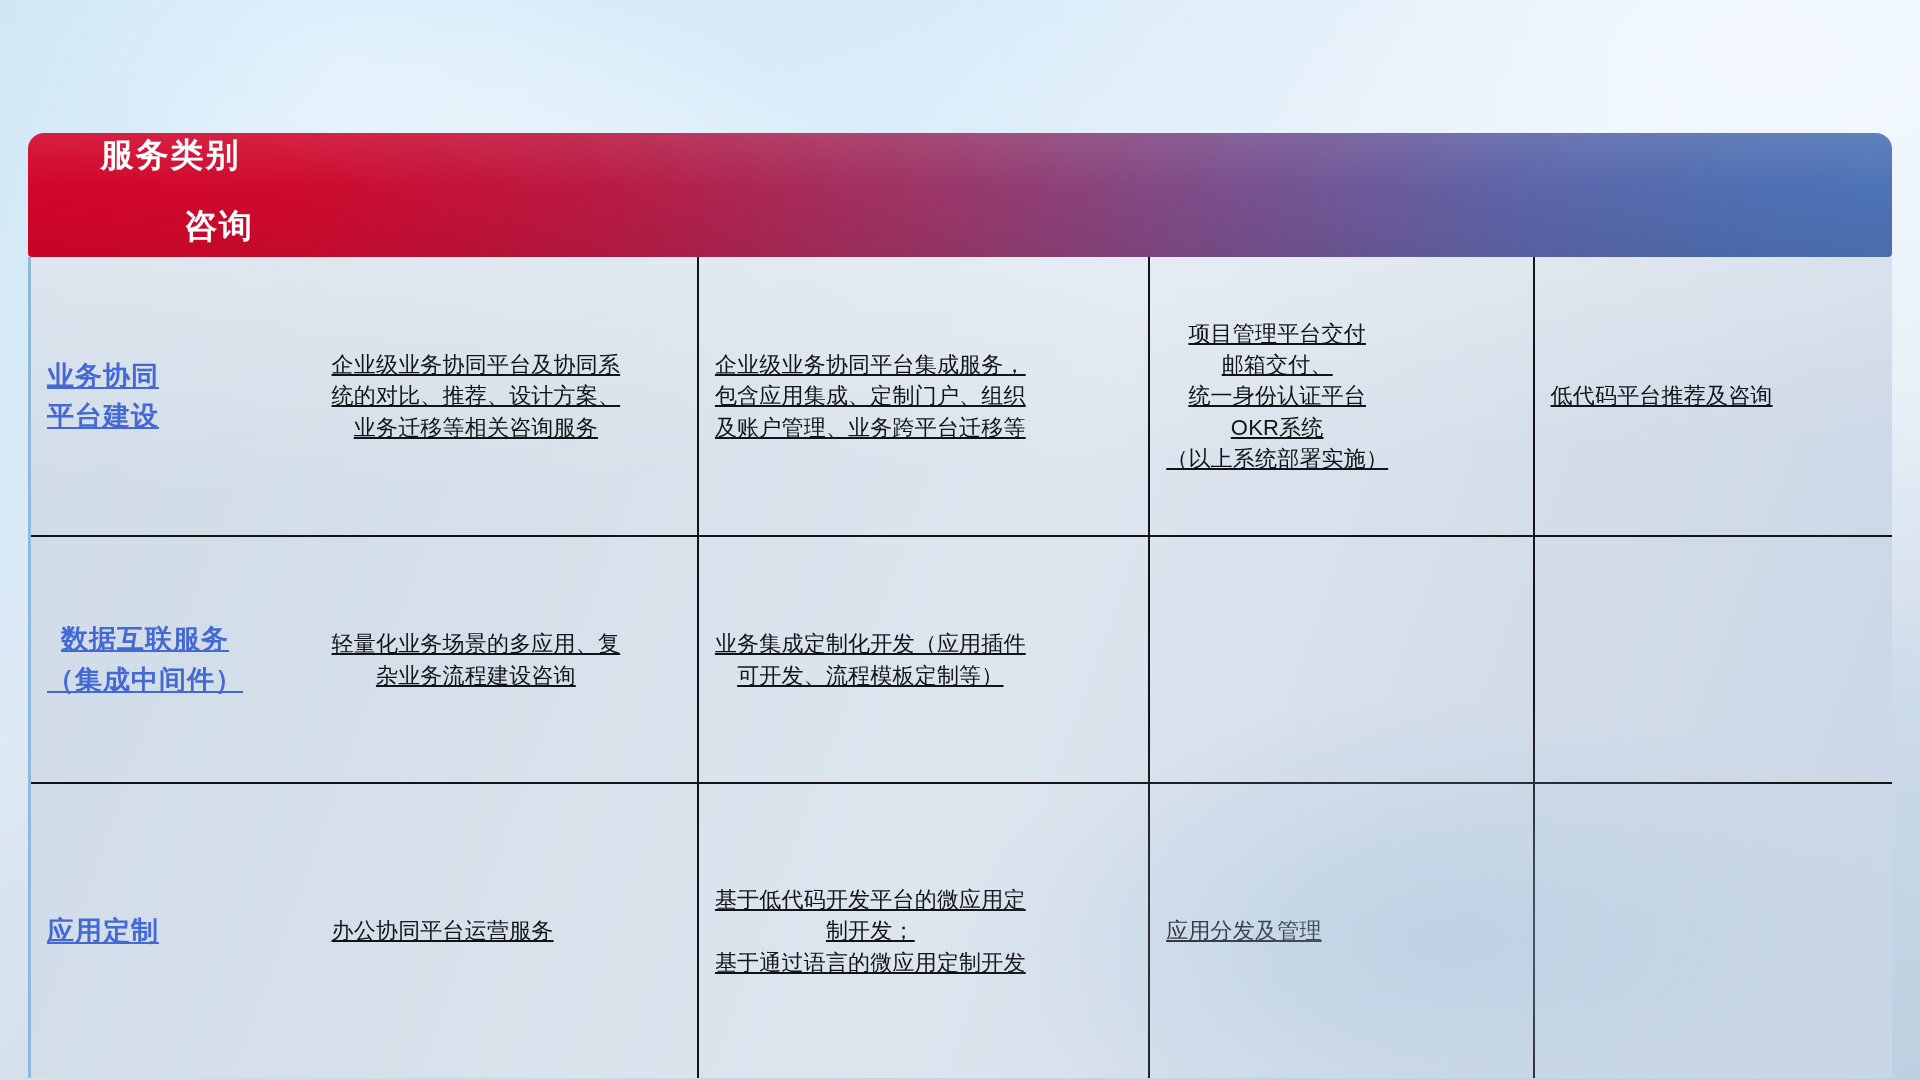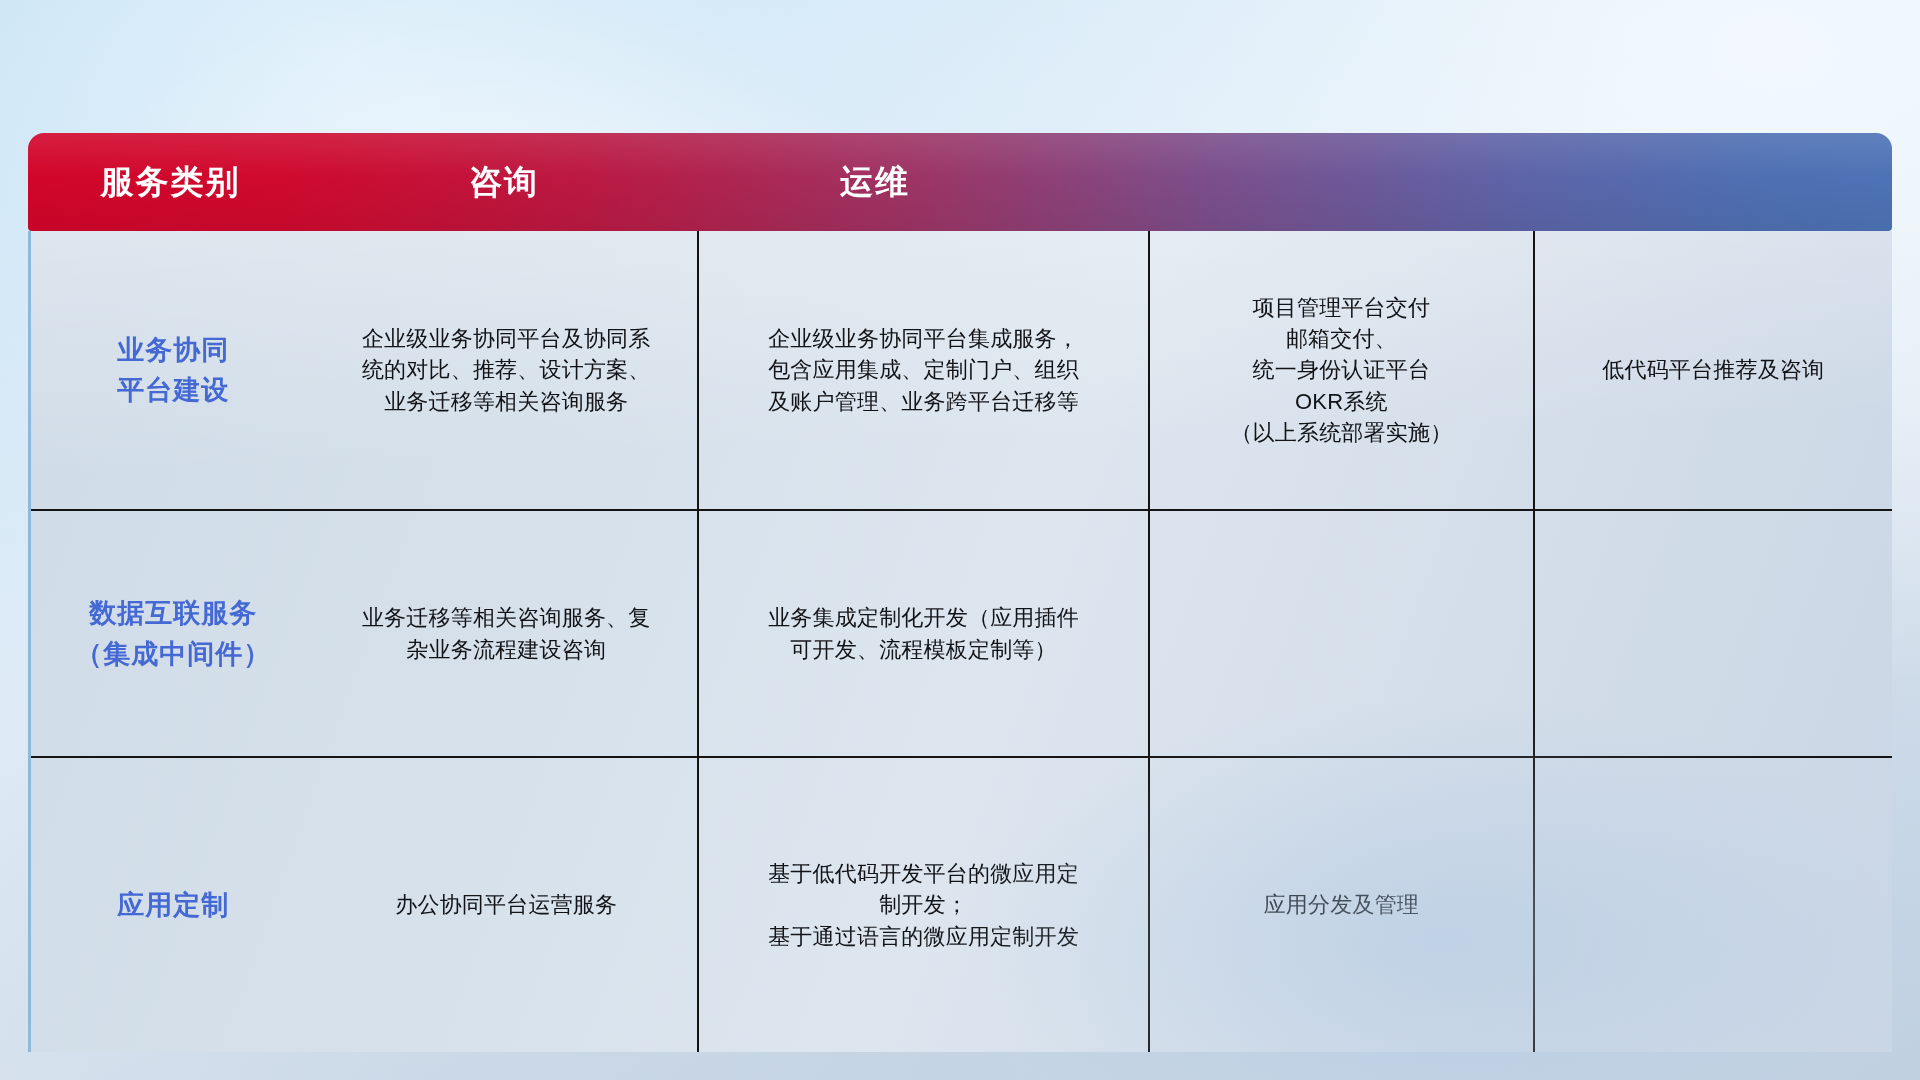--- a/index.html
+++ b/index.html
@@ -51,34 +51,35 @@
     position: absolute;
     left: 28px;
     top: 133px;
     width: 1864px;
     height: 817px;
   }
 
   
   .thead {
     position: relative;
-    height: 98px;
+    height: 124px;
     border-radius: 16px 16px 4px 4px;
     background: linear-gradient(90deg,
         #d2052a 0%,
         #cf0a2e 14%,
         #bb1942 30%,
         #9c3566 48%,
         #7a4f8c 64%,
         #5d64a8 80%,
         #4f6fb2 92%,
         #4d73b6 100%);
     display: flex;
-    align-items: flex-end;
+    align-items: flex-start;
     overflow: hidden;
+    flex-direction: column;
   }
   .thead::after {
     content: "";
     position: absolute;
     inset: 0;
     background: linear-gradient(180deg, rgba(255,255,255,0.10) 0%, rgba(255,255,255,0) 45%, rgba(0,0,0,0.06) 100%);
     pointer-events: none;
   }
   .th {
     color: #ffffff;
@@ -105,28 +106,28 @@
     display: flex;
     position: relative;
   }
   .trow + .trow {
     border-top: 2px solid #141414;
   }
   .tcell {
     position: relative;
     display: flex;
     align-items: center;
-    justify-content: center;
     text-align: center;
     padding: 20px 16px;
     box-sizing: border-box;
     font-size: 22px;
     line-height: 1.42;
     color: #111316;
     letter-spacing: 0.2px;
+    text-decoration: underline;
   }
   .tcell + .tcell {
     border-left: 2px solid #141414;
   }
   
   .tcell.label {
     color: #4468d4;
     font-weight: bold;
     font-size: 27px;
     line-height: 1.5;
@@ -191,21 +192,21 @@
           <span class="cell-text">低代码平台推荐及咨询</span>
         </div>
       </div>
 
       <div class="trow r2">
         <div class="tcell label c0">
           <span class="cell-text">数据互联服务
 （集成中间件）</span>
         </div>
         <div class="tcell c1">
-          <span class="cell-text">业务迁移等相关咨询服务、复
+          <span class="cell-text">轻量化业务场景的多应用、复
 杂业务流程建设咨询</span>
         </div>
         <div class="tcell c2">
           <span class="cell-text">业务集成定制化开发（应用插件
 可开发、流程模板定制等）</span>
         </div>
         <div class="tcell c3">
           <span class="cell-text"></span>
         </div>
         <div class="tcell c4">

